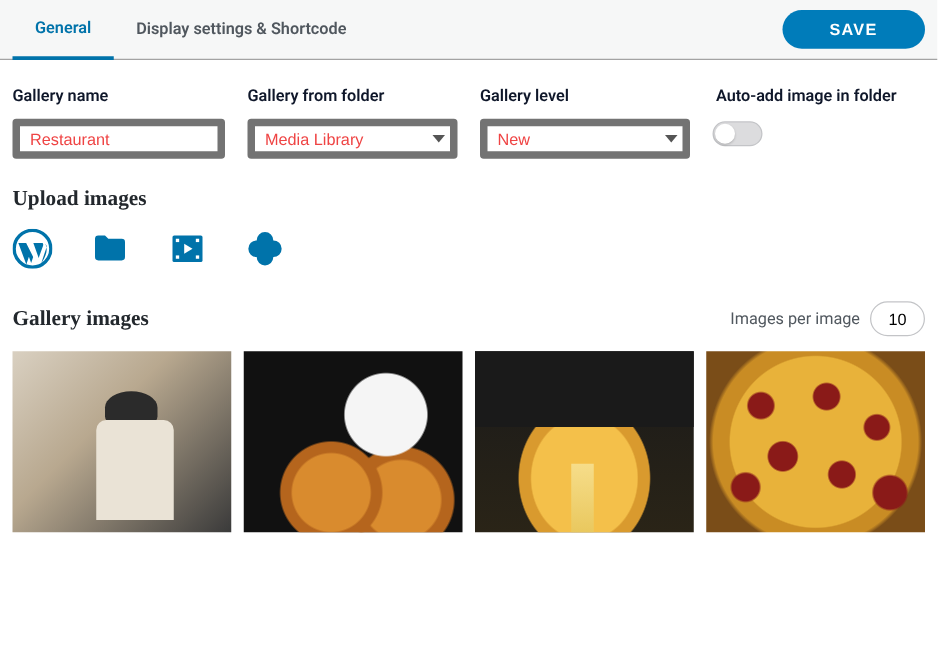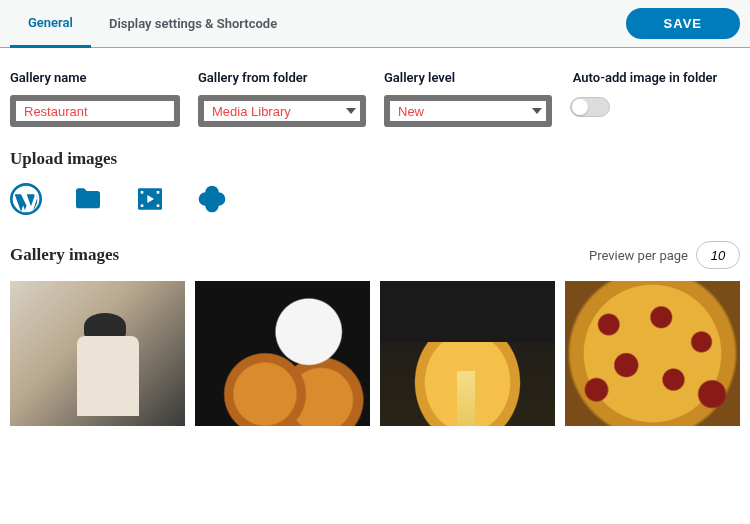--- a/index.html
+++ b/index.html
@@ -32,21 +32,21 @@
     .section-title { font-weight: 600; font-size: 17px; margin-bottom: 14px; font-family: Liberation Serif, serif; }
     
     .upload-icons { display: flex; gap: 30px; align-items: center; margin-bottom: 26px; }
     .uicon { width: 32px; height: 32px; color: #0073aa; cursor: pointer; }
     .uicon svg { width: 100%; height: 100%; display: block; }
     
     .gallery-header { display: flex; align-items: center; margin-bottom: 12px; }
     .gallery-header .section-title { margin-bottom: 0; }
     .gallery-header .spacer { flex: 1; }
     .per-page-label { font-size: 13px; color: #50575e; margin-right: 8px; }
-    .per-page-input { width: 44px; height: 28px; border: 1px solid #c3c4c7; border-radius: 14px; text-align: center; font-size: 13px; font-style: italic; }
+    .per-page-input { width: 44px; height: 28px; border: 1px solid #c3c4c7; border-radius: 14px; text-align: center; font-size: 13px; }
     
     .gallery-grid { display: flex; gap: 10px; }
     .thumb { width: 175px; height: 145px; background-size: cover; background-position: center; position: relative; overflow: hidden; }
 
     
     .thumb1 { background: linear-gradient(135deg, #d9d0c1 0%, #b8a88f 40%, #3a3a3a 100%); }
     .thumb1::before { content:""; position:absolute; left:42%; top:22%; width:42px; height:26px; background:#2b2b2b; border-radius:50% 50% 6px 6px; }
     .thumb1::after { content:""; position:absolute; left:38%; top:38%; width:62px; height:80px; background:#eae3d6; border-radius:8px 8px 0 0; }
 
     .thumb2 { background: radial-gradient(circle at 65% 35%, #f5f5f5 0 22%, transparent 23%), radial-gradient(circle at 40% 78%, #d98b2e 0 20%, #b5651d 21% 26%, transparent 27%), radial-gradient(circle at 72% 82%, #d98b2e 0 18%, #b5651d 19% 24%, transparent 25%), #111; }
@@ -124,21 +124,21 @@
     <div class="uicon">
       <svg viewBox="0 0 24 24" fill="#0073aa">
           <path d="M12 2a5 5 0 015 5v5h-5a5 5 0 01-5-5 5 5 0 015-5zm0 20a5 5 0 01-5-5v-5h5a5 5 0 015 5 5 5 0 01-5 5zm10-10a5 5 0 01-5 5h-5v-5a5 5 0 015-5 5 5 0 015 5zM2 12a5 5 0 015-5h5v5a5 5 0 01-5 5 5 5 0 01-5-5z"></path>
         </svg>
     </div>
   </div>
 
   <div class="gallery-header">
     <div class="section-title">Gallery images</div>
     <div class="spacer"></div>
-    <span class="per-page-label">Preview per page</span>
+    <span class="per-page-label">Images per image</span>
     <input type="text" class="per-page-input" value="10" style="">
   </div>
 
   <div class="gallery-grid">
     <div class="thumb thumb1"></div>
     <div class="thumb thumb2"></div>
     <div class="thumb thumb3"></div>
     <div class="thumb thumb4"></div>
   </div>
 

